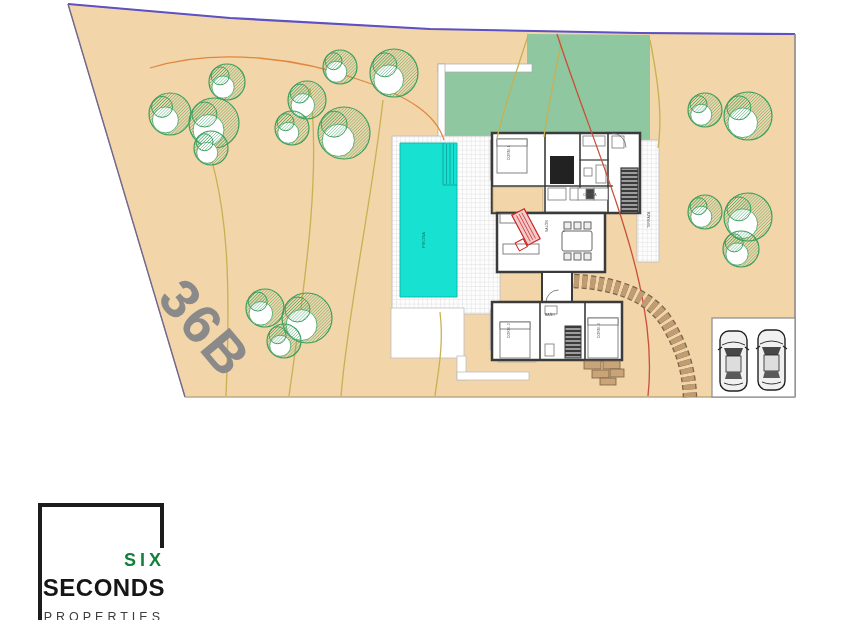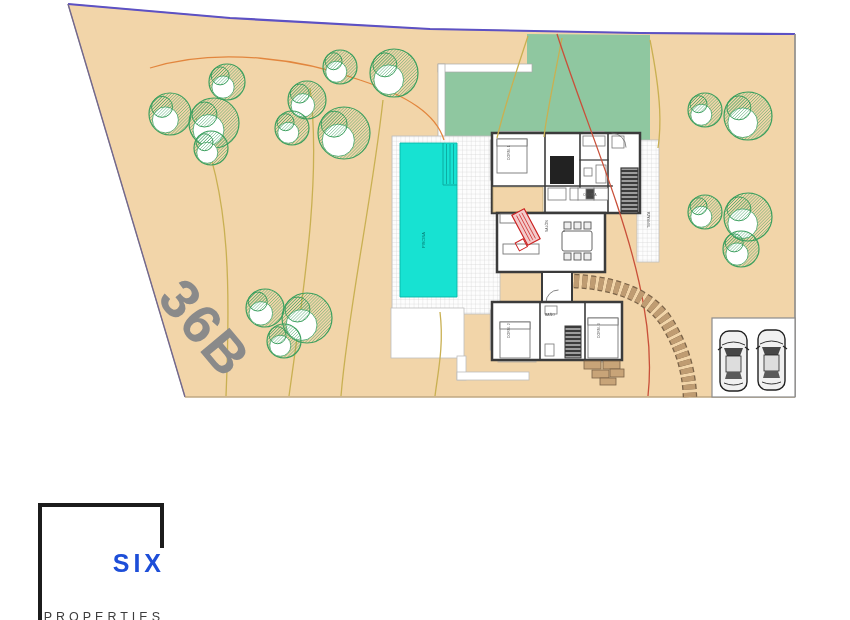--- a/index.html
+++ b/index.html
@@ -13,22 +13,22 @@
     transform:translate(-50%,-50%) rotate(50deg);
     font-size:55px;font-weight:600;color:#8a8a8a;letter-spacing:2px;
     white-space:nowrap;user-select:none;
   }
   .logo{position:absolute;left:38px;top:503px;width:126px;height:130px;}
   .logo .bar{position:absolute;background:#1c1c1c;}
   .logo .bar-top{left:0;top:0;width:126px;height:4px;}
   .logo .bar-left{left:0;top:0;width:4px;height:130px;}
   .logo .bar-right{right:0;top:0;width:4px;height:45px;}
   .logo .six{
-    position:absolute;right:-1px;top:48px;font-size:25px;font-weight:700;
-    color:#1d4ed8;letter-spacing:4px;line-height:1;
+    position:absolute;right:-1px;top:48px;font-size:18px;font-weight:700;
+    color:#15803d;letter-spacing:4px;line-height:1;
   }
   .logo .seconds{
     position:absolute;right:-1px;top:73px;font-size:24px;font-weight:700;
     color:#161616;letter-spacing:0.5px;line-height:1;
   }
   .logo .properties{
     position:absolute;right:0;top:108px;font-size:12.5px;font-weight:400;
     color:#3c3c3c;letter-spacing:4px;line-height:1;white-space:nowrap;
   }
   .room-label{font-size:3.5px;fill:#555;}
@@ -322,15 +322,16 @@
       </g>
   </svg>
 
   <div class="plot-label">36B</div>
 
   <div class="logo">
     <div class="bar bar-top"></div>
     <div class="bar bar-left"></div>
     <div class="bar bar-right"></div>
     <div class="six">SIX</div>
+    <div class="seconds">SECONDS</div>
     <div class="properties">PROPERTIES</div>
   </div>
 </div>
 
 </body></html>

